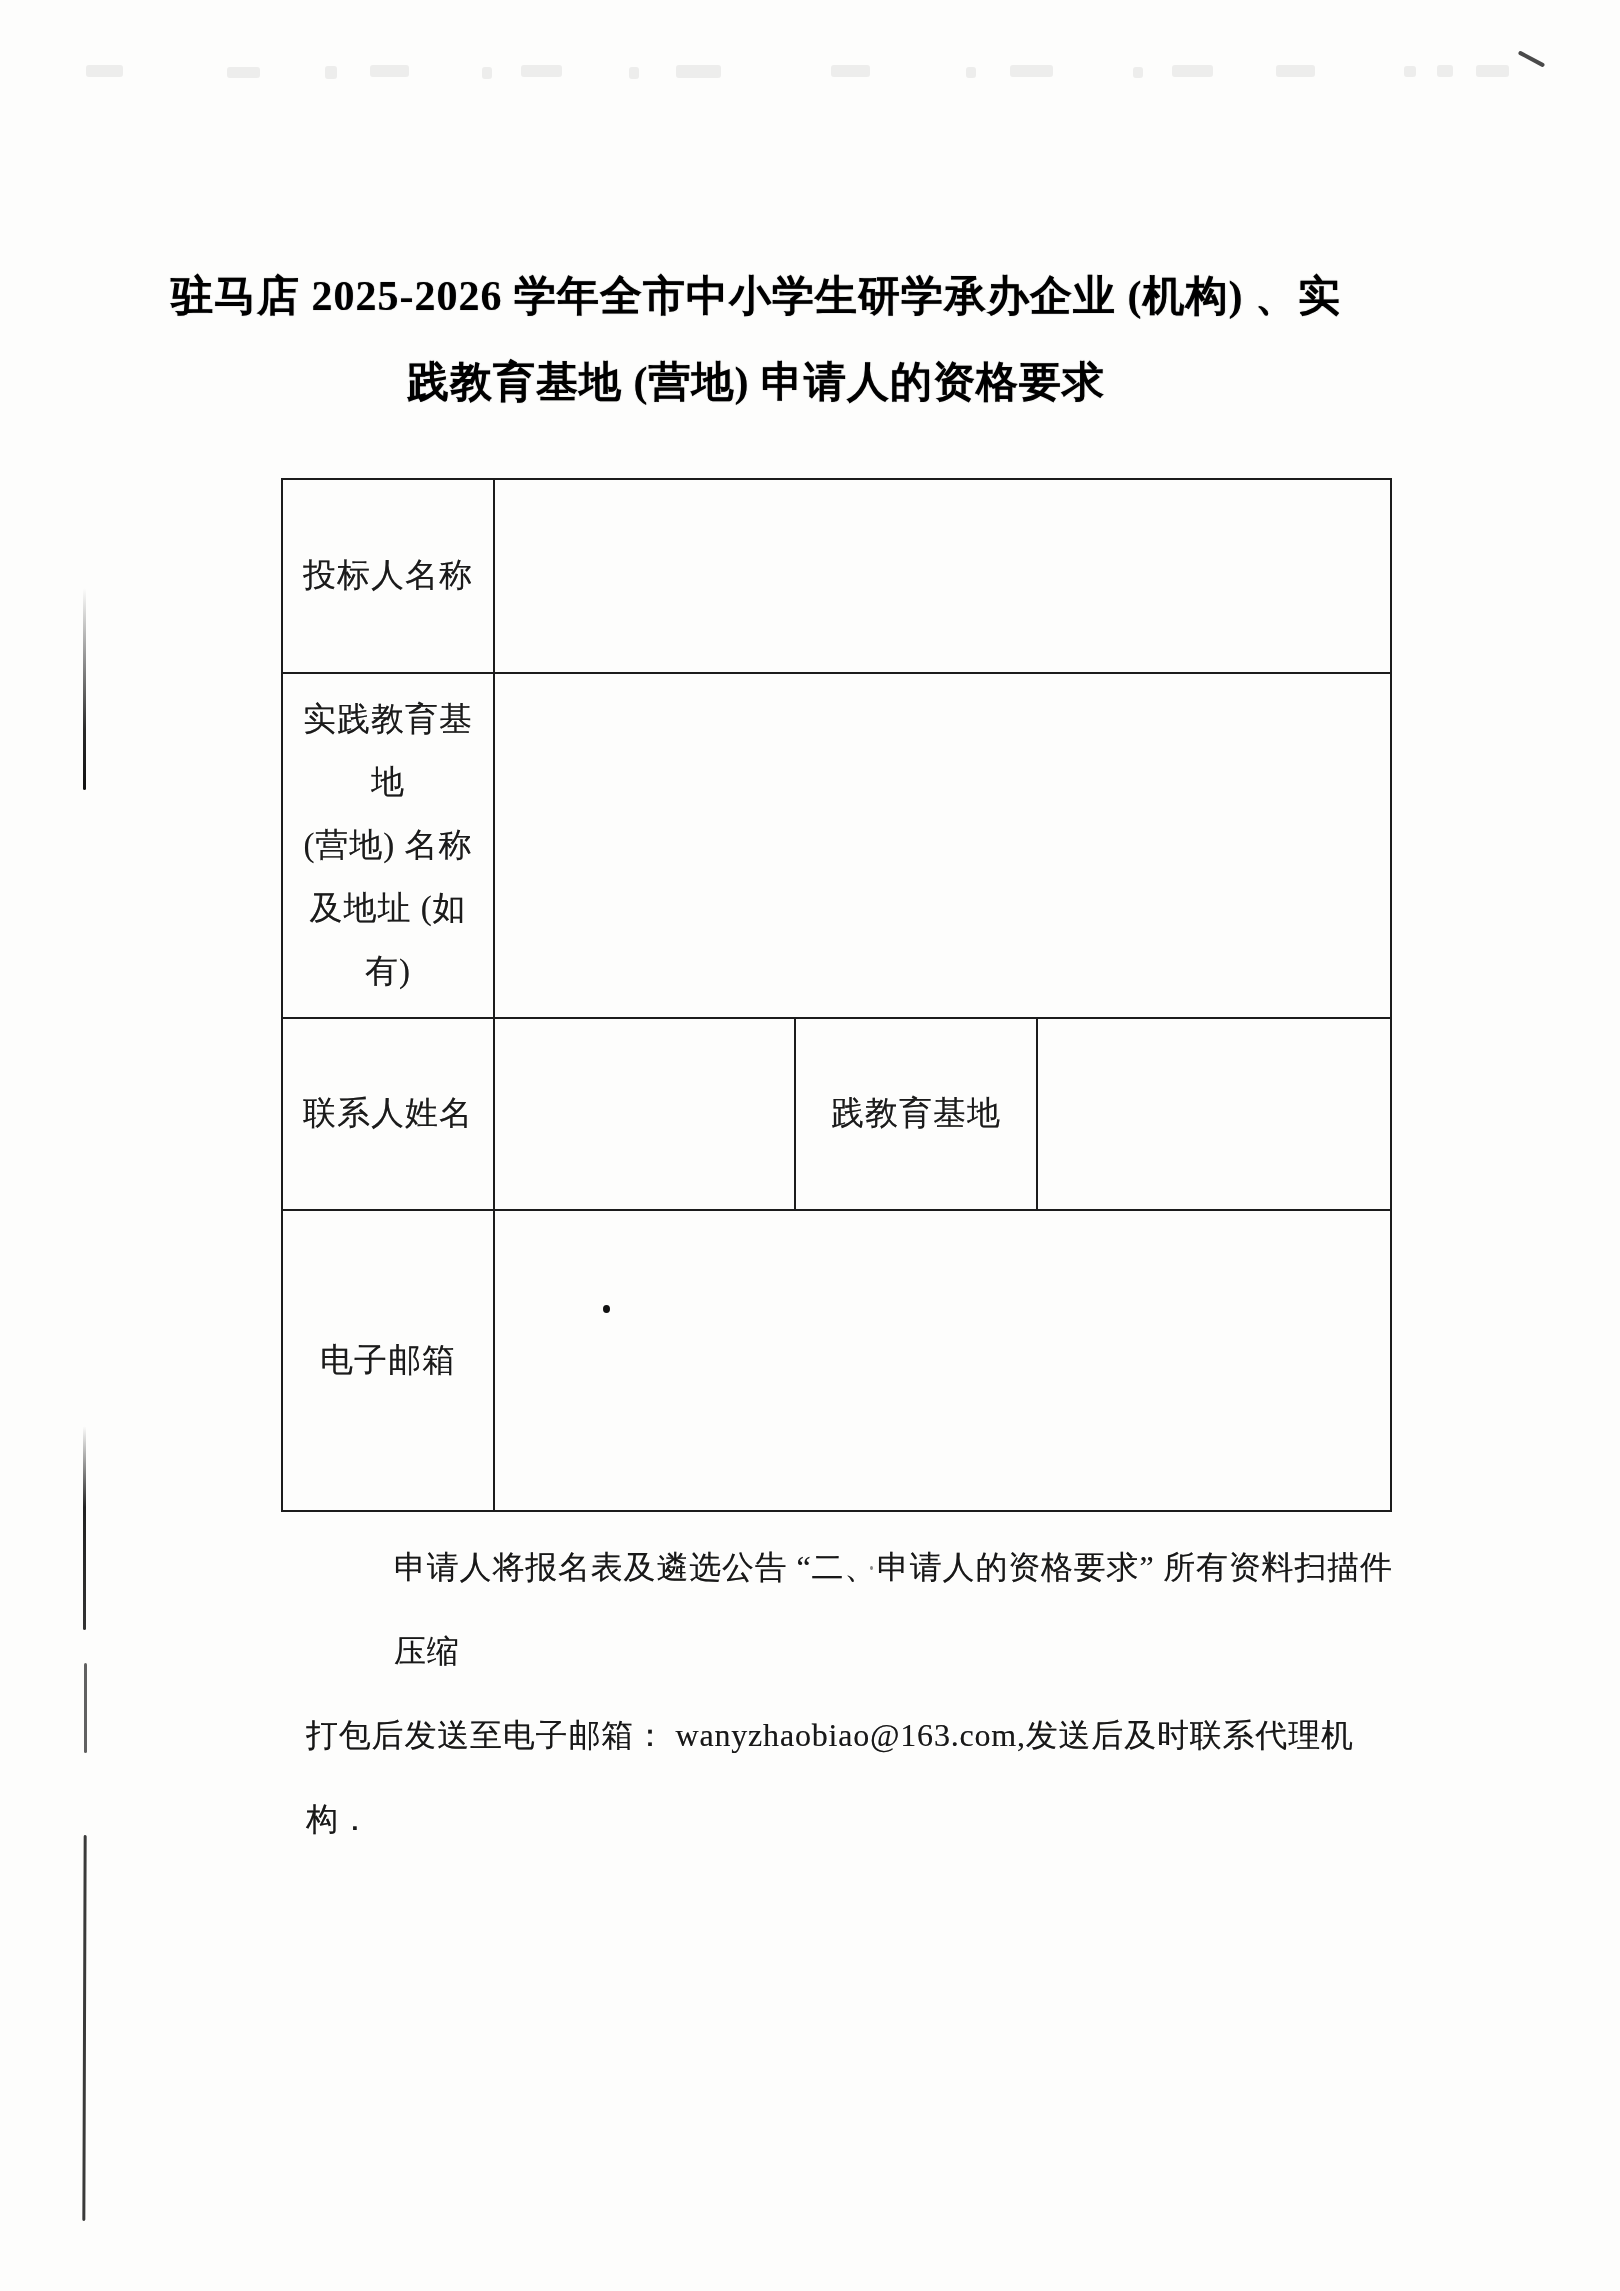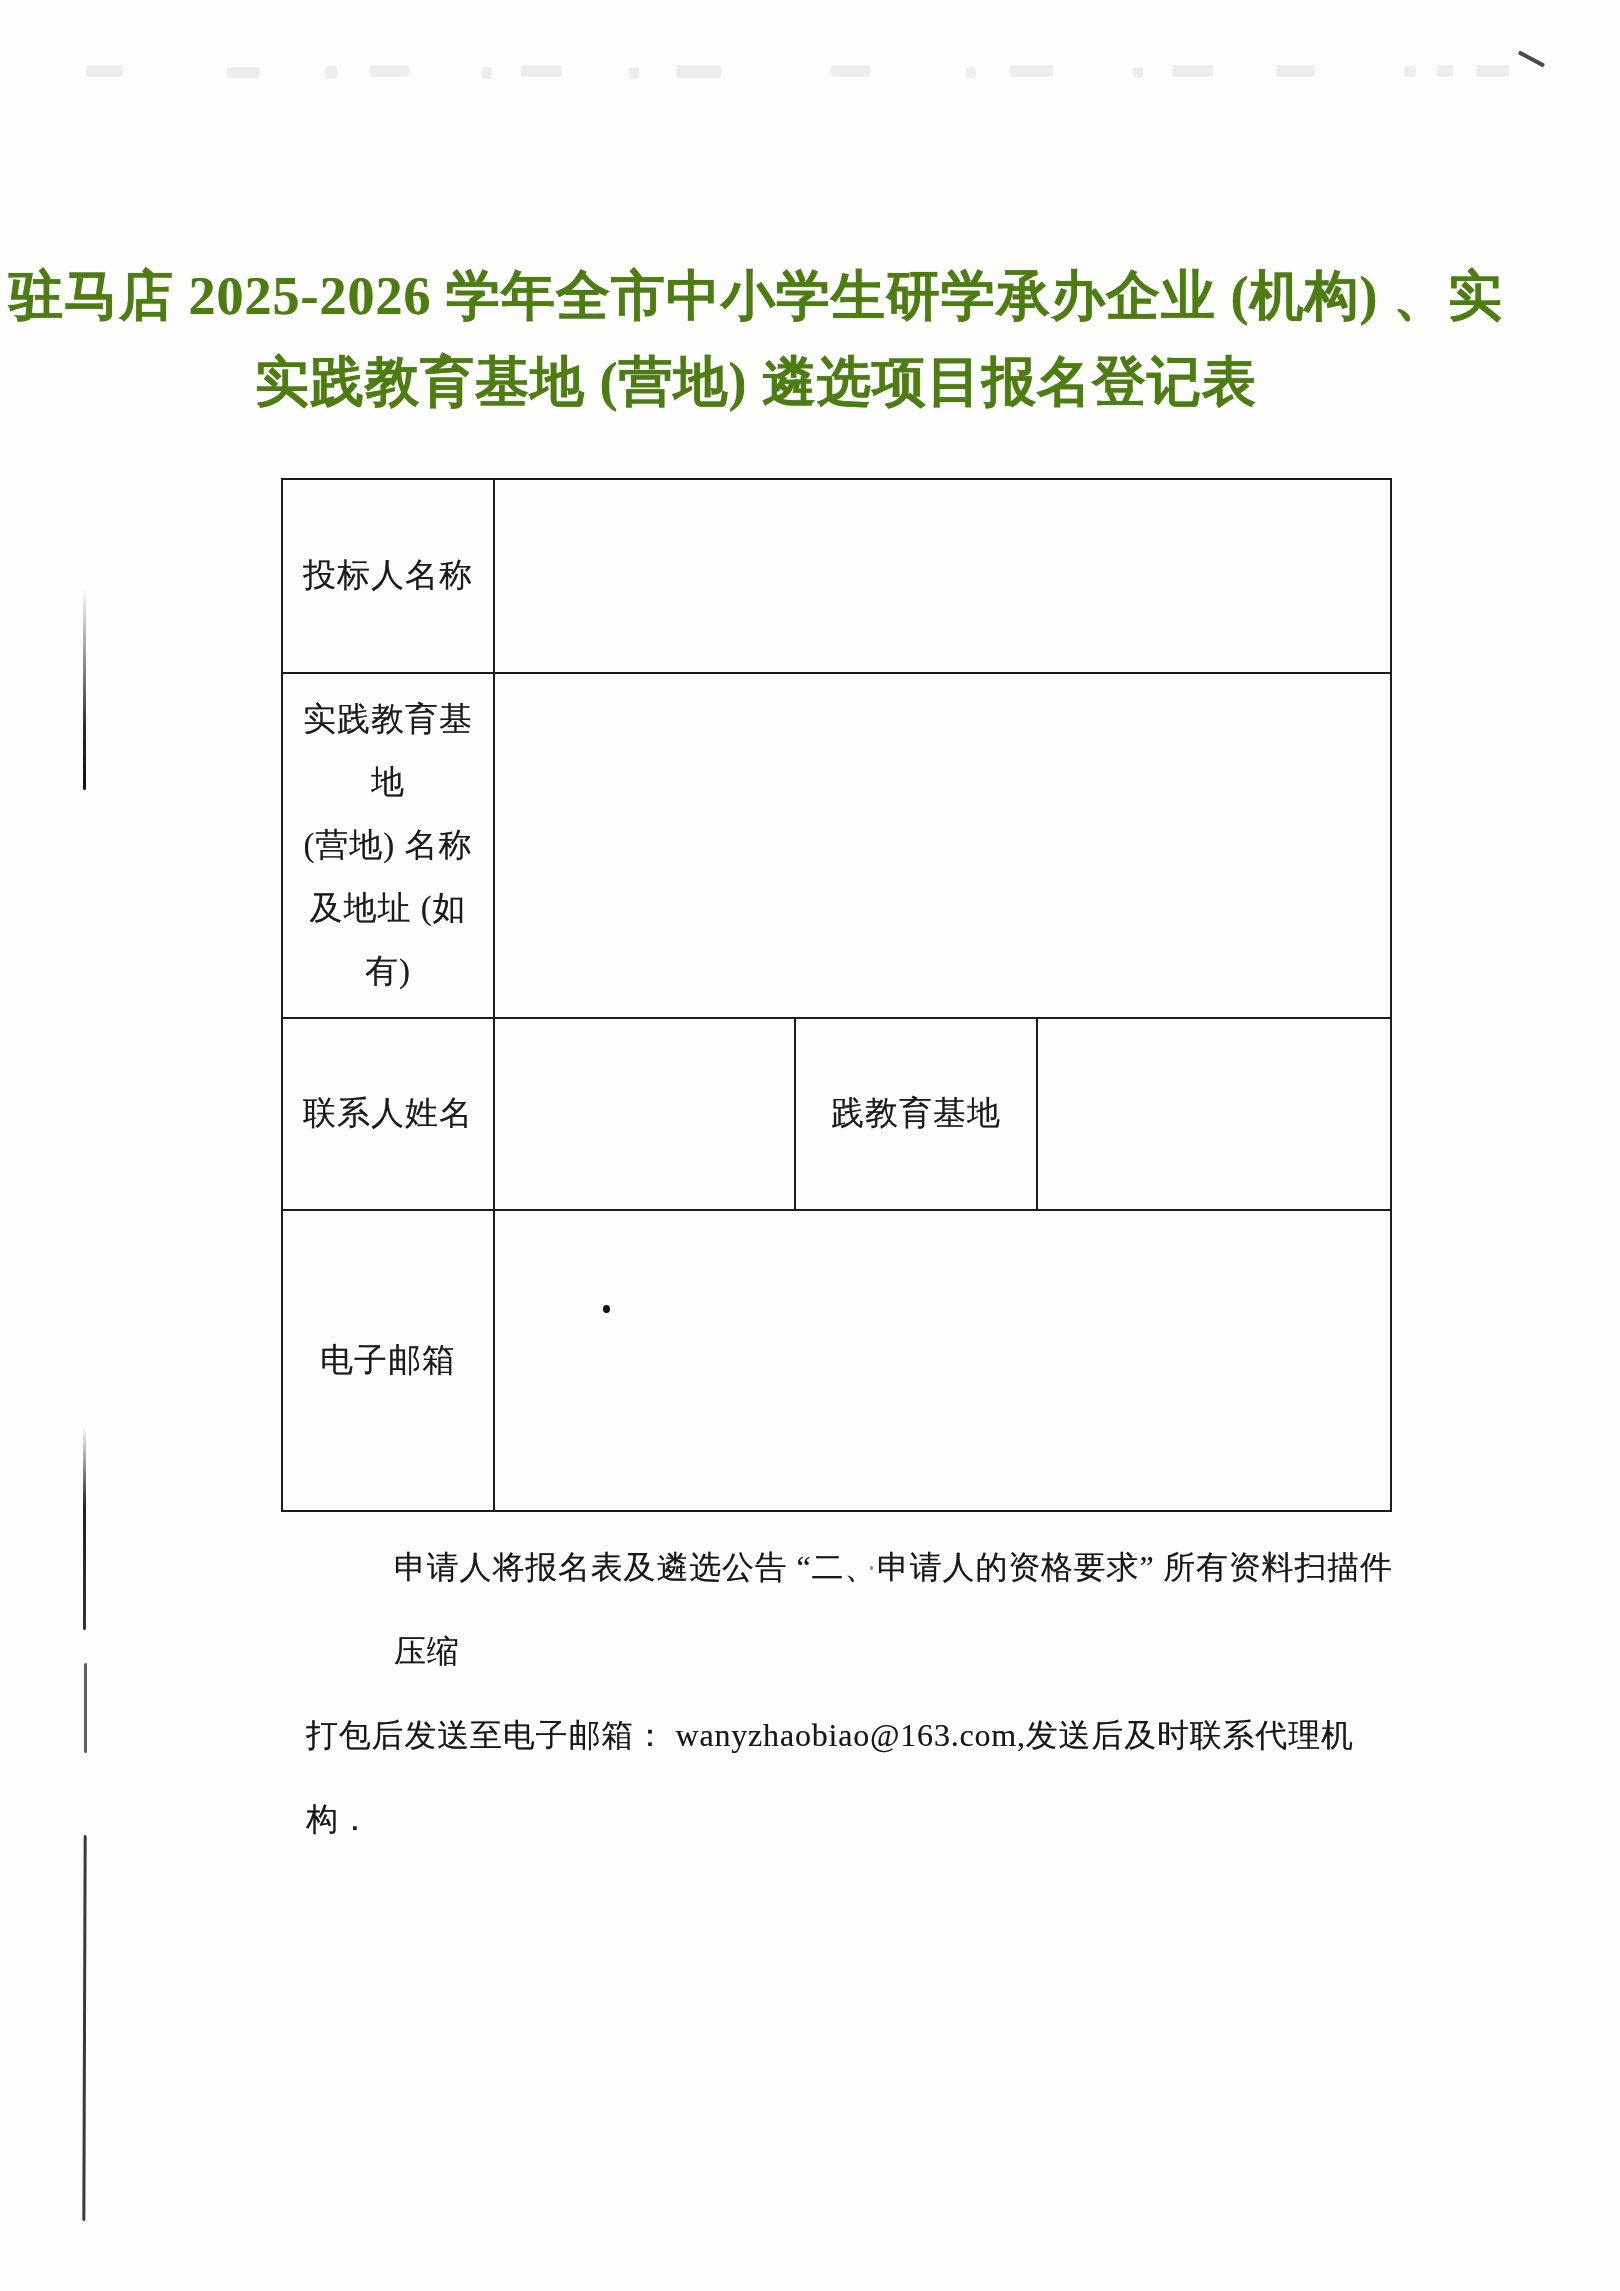--- a/index.html
+++ b/index.html
@@ -9,24 +9,24 @@
     background:#fdfdfc;
     overflow:hidden;
     font-family:"Liberation Serif","DejaVu Serif",serif;
     color:#1a1a1a;
   }
   
   .title-block{
     position:absolute;left:0;top:253px;width:1512px;
     text-align:center;
     font-weight:bold;
-    font-size:54px;
+    font-size:42px;
     line-height:86px;
     letter-spacing:1px;
-    color:#4d7c0f;
+    color:#000000;
     text-shadow:0 0 1px rgba(20,20,20,.55);
   }
   
   .form-table{
     position:absolute;left:281px;top:478px;
     width:1109px;height:1034px;
     border-collapse:collapse;
     table-layout:fixed;
   }
   .form-table td{
@@ -95,21 +95,21 @@
   <div class="edge-line el1"></div>
   <div class="edge-line el2"></div>
   <div class="edge-line el3"></div>
   <div class="edge-line el4"></div>
 
   <div class="dot dot1"></div>
   <div class="dot dot2"></div>
 
   <div class="title-block">
     <div>驻马店 2025-2026 学年全市中小学生研学承办企业 (机构) 、实</div>
-    <div>实践教育基地 (营地) 遴选项目报名登记表</div>
+    <div>践教育基地 (营地) 申请人的资格要求</div>
   </div>
 
   <table class="form-table">
     <colgroup>
       <col style="width:212px">
       <col style="width:301px">
       <col style="width:242px">
       <col style="width:354px">
     </colgroup>
     <tbody>

